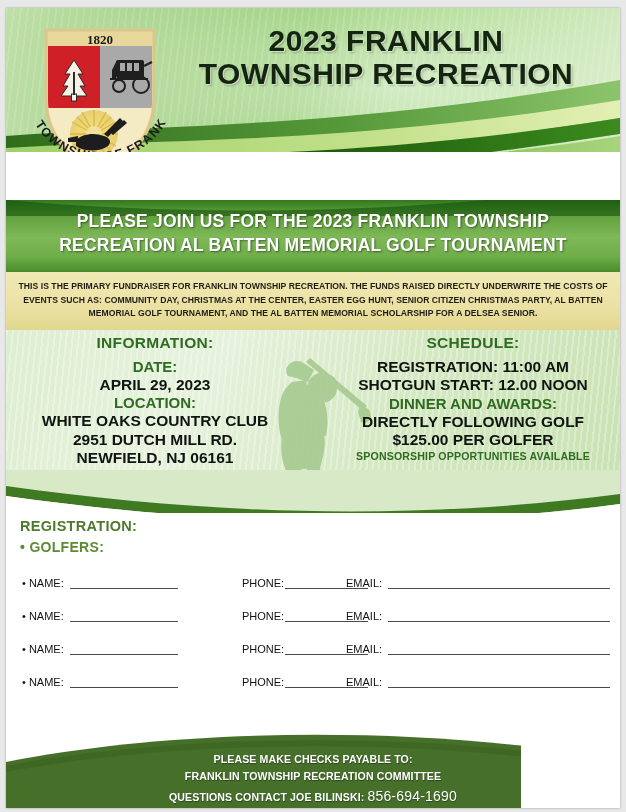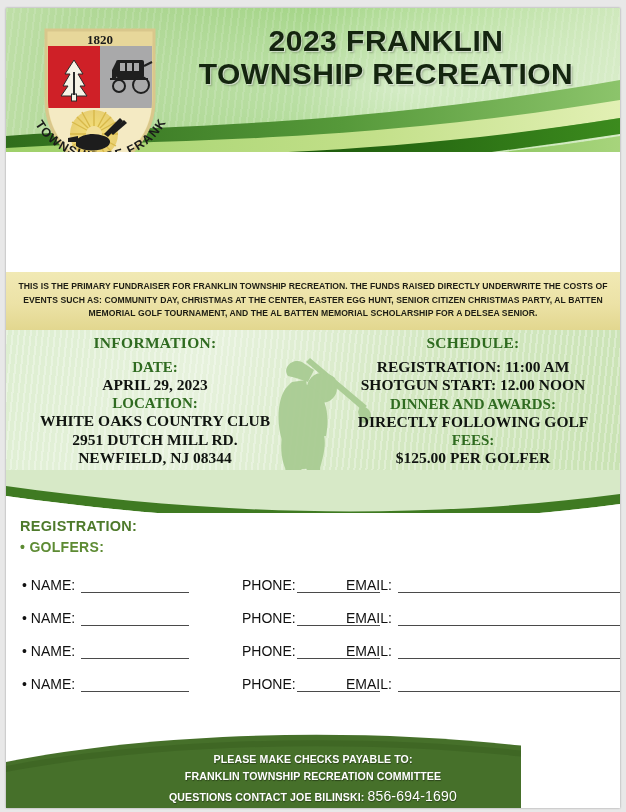--- a/index.html
+++ b/index.html
@@ -137,21 +137,20 @@
         rgba(255,255,255,0) 2px, rgba(255,255,255,0) 6px);
   }
   .golfer { position: absolute; left: 228px; top: 6px; width: 150px; height: 170px; }
   .grass-strip { position: absolute; left: 0; bottom: 0; width: 614px; height: 40px; }
 
   .col {
     position: absolute;
     top: 4px;
     text-align: center;
     line-height: 1.2;
-    font-family: Liberation Serif, serif;
   }
   .col-left  { left: 8px;   width: 282px; }
   .col-right { left: 324px; width: 286px; }
 
   .col-head {
     color: #2f6b20;
     font-size: 15.5px;
     font-weight: bold;
     letter-spacing: .3px;
   }
@@ -194,21 +193,21 @@
     position: absolute; left: 14px; top: 26px;
     color: #5d8b33;
     font-size: 14px;
     font-weight: bold;
     letter-spacing: .3px;
   }
   .rows { position: absolute; left: 0; top: 58px; width: 614px; }
   .row {
     position: relative;
     height: 33px;
-    font-size: 14px;
+    font-size: 11px;
     color: #111111;
     white-space: nowrap;
   }
   .row .fld { position: absolute; top: 6px; }
   .f-name  { left: 16px; }
   .f-phone { left: 200px; padding-left: 36px; }
   .f-email { left: 340px; }
   .rule {
     display: inline-block;
     border-bottom: 1px solid #4a4a4a;
@@ -344,20 +343,29 @@
         <textPath href="#ringpath" startOffset="4%">TOWNSHIP OF FRANKLIN</textPath>
       </text>
     </svg>
 
     <div class="title-block">
       <div class="title-1">2023 FRANKLIN</div>
       <div class="title-2">TOWNSHIP RECREATION</div>
     </div>
   </div>
 
+  <div class="join-banner">
+    <svg class="swoosh" viewBox="0 0 614 46" preserveAspectRatio="none">
+      <path d="M0,30 C180,46 400,46 614,14 L614,46 L0,46 Z" fill="#0f4a08" opacity=".55"></path>
+    </svg>
+    <div class="join-text">
+      <div>PLEASE JOIN US FOR THE 2023 FRANKLIN TOWNSHIP</div>
+      <div>RECREATION AL BATTEN MEMORIAL GOLF TOURNAMENT</div>
+    </div>
+  </div>
 
   <div class="disclaimer">THIS IS THE PRIMARY FUNDRAISER FOR FRANKLIN TOWNSHIP RECREATION.  THE FUNDS RAISED DIRECTLY UNDERWRITE THE COSTS OF EVENTS SUCH AS: COMMUNITY DAY, CHRISTMAS AT THE CENTER, EASTER EGG HUNT, SENIOR CITIZEN CHRISTMAS PARTY, AL BATTEN MEMORIAL GOLF TOURNAMENT, AND THE AL BATTEN MEMORIAL SCHOLARSHIP FOR A DELSEA SENIOR.</div>
 
   <div class="info-panel">
     <div class="info-rays"></div>
 
     <svg class="golfer" viewBox="0 0 150 170">
       <g fill="#a9cc93" opacity=".95">
 
         <path d="M72,26 L128,74 L133,70 L76,22 Z"></path>
@@ -398,31 +406,30 @@
     </svg>
 
     <div class="col col-left">
       <div class="col-head ln">INFORMATION:</div>
       <div class="sp2"></div>
       <div class="lbl ln">DATE:</div>
       <div class="val ln">APRIL 29, 2023</div>
       <div class="lbl ln">LOCATION:</div>
       <div class="val ln">WHITE OAKS COUNTRY CLUB</div>
       <div class="val ln">2951 DUTCH MILL RD.</div>
-      <div class="val ln">NEWFIELD, NJ 08344</div>
+      <div class="val ln">NEWFIELD, NJ 06161</div>
     </div>
 
     <div class="col col-right">
       <div class="col-head ln">SCHEDULE:</div>
       <div class="sp2"></div>
       <div class="val ln">REGISTRATION: 11:00 AM</div>
       <div class="val ln">SHOTGUN START: 12.00 NOON</div>
       <div class="lbl ln">DINNER AND AWARDS:</div>
       <div class="val ln">DIRECTLY FOLLOWING GOLF</div>
-      <div class="lbl ln">FEES:</div>
       <div class="val ln">$125.00 PER GOLFER</div>
       <div class="note ln">SPONSORSHIP OPPORTUNITIES AVAILABLE</div>
     </div>
   </div>
 
   <svg class="panel-curve" viewBox="0 0 614 56" preserveAspectRatio="none">
     <path d="M0,0 L614,0 L614,26 C400,54 200,46 0,18 Z" fill="#d7e9c7"></path>
     <path d="M0,16 C200,44 400,52 614,24 L614,34 C400,62 200,54 0,26 Z" fill="#3f7a22"></path>
     <path d="M0,26 C200,54 400,62 614,34 L614,56 L0,56 Z" fill="#ffffff"></path>
   </svg>

